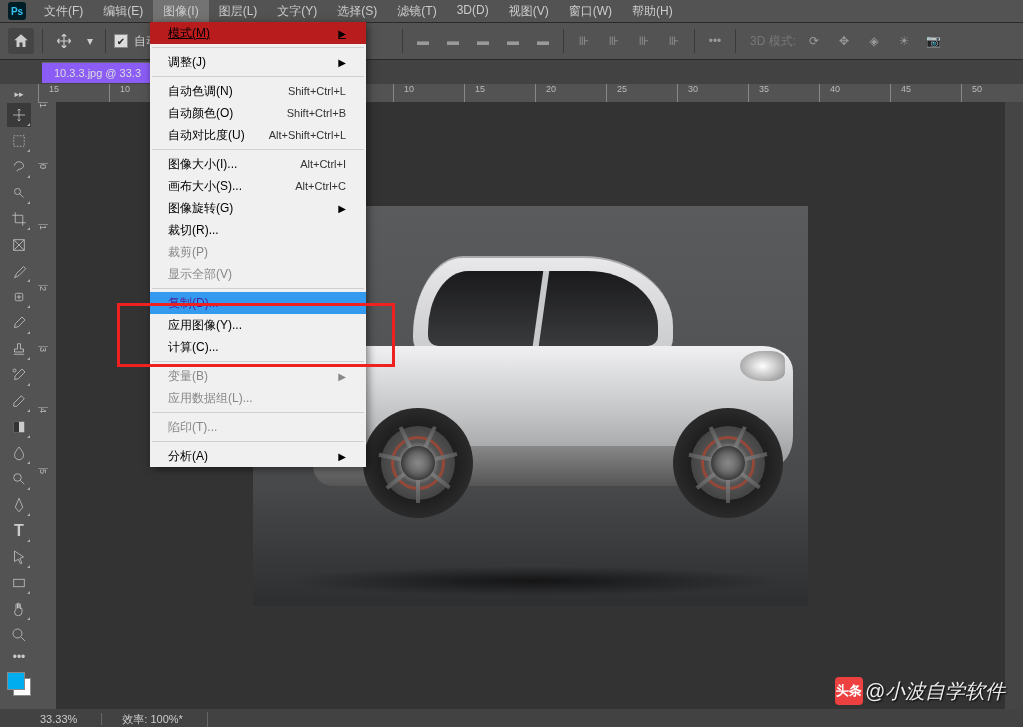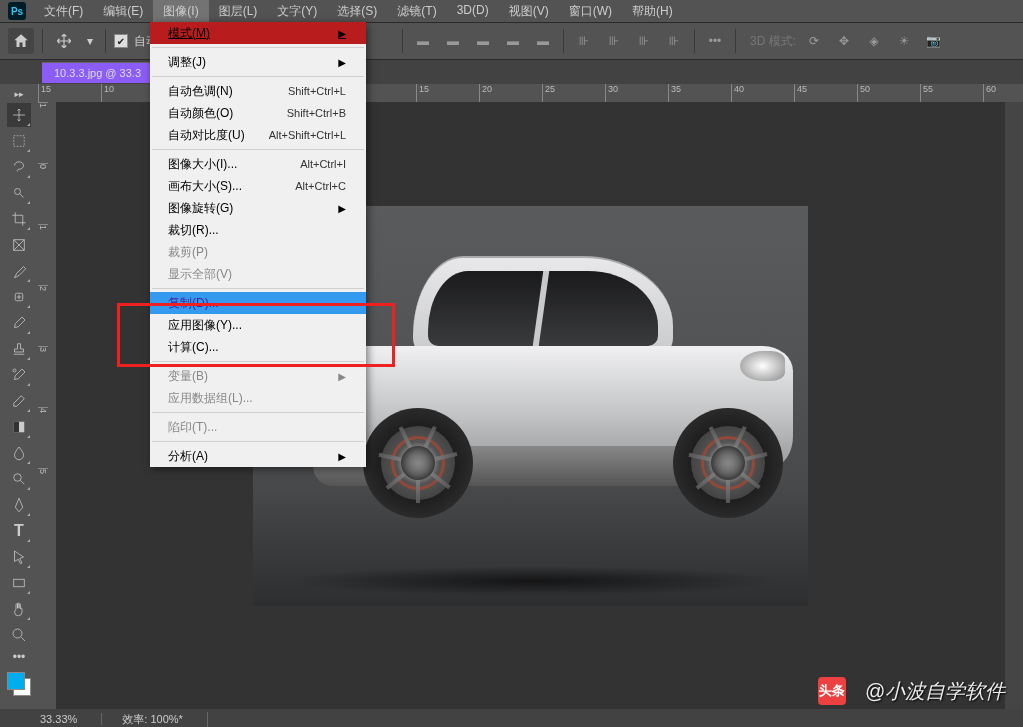--- a/index.html
+++ b/index.html
@@ -12,21 +12,21 @@
 .opt-home{background:#454545;border-radius:3px}
 .opt-sep{width:1px;height:24px;background:#3a3a3a;margin:0 2px}
 .opt-check{width:12px;height:12px;border:1px solid #888;background:#ddd;display:inline-flex;align-items:center;justify-content:center;font-size:10px;color:#222}
 .opt-label{color:#ccc;font-size:12px}
 .opt-btn{width:24px;height:22px;display:flex;align-items:center;justify-content:center;color:#999}
 .opt-3d{color:#777;font-size:12px;margin-left:6px}
 .tab-bar{height:24px;background:#424242;display:flex;align-items:center;padding-left:42px}
 .doc-tab{padding:4px 12px;background:#8b5cf6;color:#ddd;font-size:11px;border-top:1px solid #666}
 .workspace{position:relative;height:645px;background:#333}
 .ruler-h{position:absolute;left:38px;top:0;right:0;height:18px;background:#535353;border-bottom:1px solid #2a2a2a;display:flex;overflow:hidden}
-.ruler-h-tick{width:60px;height:18px;border-left:1px solid #888;font-size:9px;color:#bbb;padding-left:2px;flex-shrink:0}
+.ruler-h-tick{width:60px;height:18px;border-left:1px solid #888;font-size:9px;color:#bbb;padding-left:10px;flex-shrink:0}
 .ruler-v{position:absolute;left:38px;top:18px;width:18px;bottom:0;background:#535353;border-right:1px solid #2a2a2a}
 .ruler-v-tick{height:60px;border-top:1px solid #888;font-size:9px;color:#bbb;writing-mode:vertical-lr}
 .toolbox{position:absolute;left:0;top:0;width:38px;bottom:20px;background:#535353;border-right:1px solid #2a2a2a;display:flex;flex-direction:column;align-items:center;padding-top:2px}
 .tool{width:24px;height:24px;margin:1px 0;display:flex;align-items:center;justify-content:center;color:#ccc;position:relative}
 .tool.active{background:#3a3a3a}
 .tool-corner{position:absolute;right:1px;bottom:1px;width:0;height:0;border-right:3px solid #aaa;border-top:3px solid transparent}
 .color-swatch{width:24px;height:24px;position:relative;margin-top:6px}
 .swatch-bg{position:absolute;right:0;bottom:0;width:16px;height:16px;background:#fff;border:1px solid #888}
 .swatch-fg{position:absolute;left:0;top:0;width:16px;height:16px;background:#00aeef;border:1px solid #888}
 .canvas-area{position:absolute;left:56px;top:18px;right:18px;bottom:20px;background:#333;display:flex;align-items:center;justify-content:center}
@@ -50,21 +50,21 @@
 .status-bar{position:absolute;left:0;bottom:0;right:0;height:20px;background:#424242;display:flex;align-items:center;gap:20px;padding-left:40px;font-size:11px;color:#ccc}
 .status-item{border-right:1px solid #666;padding-right:24px}
 .dropdown{position:absolute;left:150px;top:22px;width:216px;background:#f0f0f0;color:#000;box-shadow:2px 2px 8px rgba(0,0,0,0.5);z-index:100}
 .dd-item{height:22px;display:flex;align-items:center;justify-content:space-between;padding:0 20px 0 18px;cursor:default}
 .dd-item.hl{background:#339aef;color:#4c1d95}
 .dd-item.disabled{color:#888}
 .dd-sep{height:1px;background:#d0d0d0;margin:3px 2px}
 .dd-arrow{font-size:10px}
 .dd-short{font-size:11px;color:#333}
 .redbox{position:absolute;left:117px;top:303px;width:272px;height:58px;border:3px solid #ef2020;z-index:101;pointer-events:none}
-.watermark{position:absolute;right:18px;bottom:24px;display:flex;align-items:center;gap:19px;z-index:50}
+.watermark{position:absolute;right:18px;bottom:24px;display:flex;align-items:center;gap:2px;z-index:50}
 .wm-logo{width:28px;height:28px;background:#ed4040;color:#fff;border-radius:4px;display:flex;align-items:center;justify-content:center;font-size:13px;font-weight:bold}
 .wm-text{color:#eee;font-size:20px;font-style:italic;text-shadow:1px 1px 2px #000}
 .scroll-right{position:absolute;right:0;top:18px;width:18px;bottom:20px;background:#454545}
 svg{width:18px;height:18px}
 </style>
 </head>
 <body>
 
 <div class="menubar">
   <div class="ps-logo">Ps</div>

